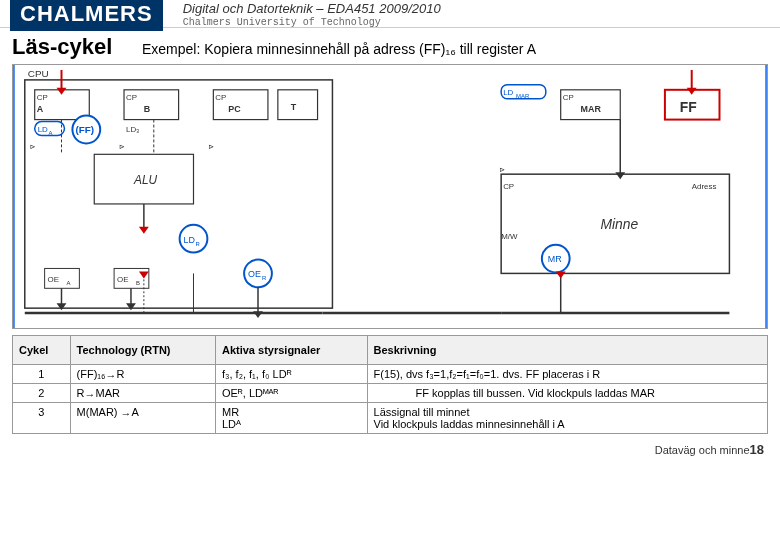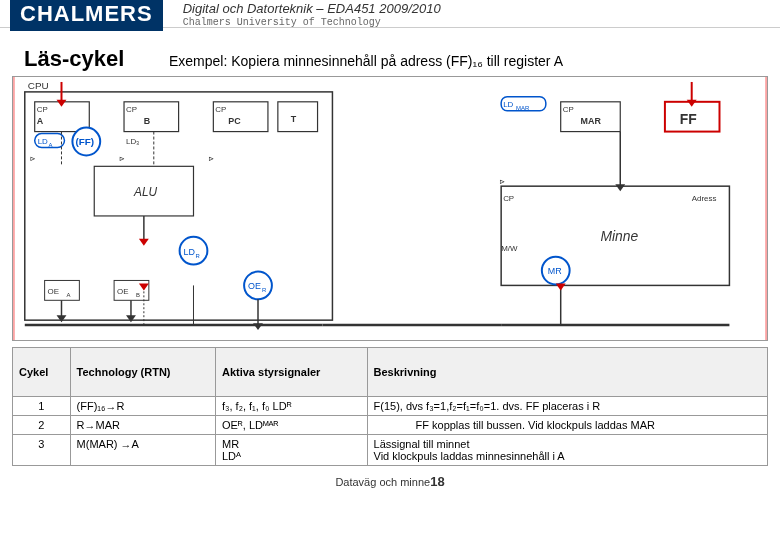--- a/index.html
+++ b/index.html
@@ -29,79 +29,78 @@
       letter-spacing: 1px;
       padding: 4px 10px;
       font-family: Arial Black, Arial, sans-serif;
       margin-right: 20px;
     }
 
     
     #title-row {
       display: flex;
       align-items: baseline;
-      padding: 6px 12px 4px 24px;
-      gap: 35px;
-      margin-top: 12px;
+      padding: 6px 12px 4px 12px;
+      gap: 20px;
     }
     #las-cykel-title {
       font-size: 22px;
       font-weight: bold;
       color: #000;
       min-width: 110px;
     }
     #example-text {
       font-size: 14px;
       color: #000000;
     }
 
     
     #diagram-area {
       margin: 0 12px;
       border: 1px solid #999;
       height: 265px;
       position: relative;
-      background: #fca5a5;
+      background: #3b82f6;
       overflow: hidden;
     }
 
     
     #diagram-svg {
       width: 100%;
       height: 100%;
     }
 
     
     #table-area {
       margin: 6px 12px 0 12px;
     }
     table {
       width: 100%;
       border-collapse: collapse;
       font-size: 11px;
     }
     table th {
       border: 1px solid #999;
-      padding: 18px 6px;
+      padding: 8px 6px;
       background: #f0f0f0;
       font-weight: bold;
       text-align: left;
     }
     table td {
       border: 1px solid #999;
       padding: 3px 6px;
       vertical-align: top;
     }
 
     
     #footer-row {
       display: flex;
-      justify-content: center;
+      justify-content: flex-end;
       align-items: center;
-      padding: 4px 28px;
+      padding: 4px 16px;
       margin-top: 4px;
     }
     #footer-left {
       font-size: 11px;
       color: #333;
     }
     #footer-right {
       font-size: 13px;
       font-weight: bold;
       color: #333;

